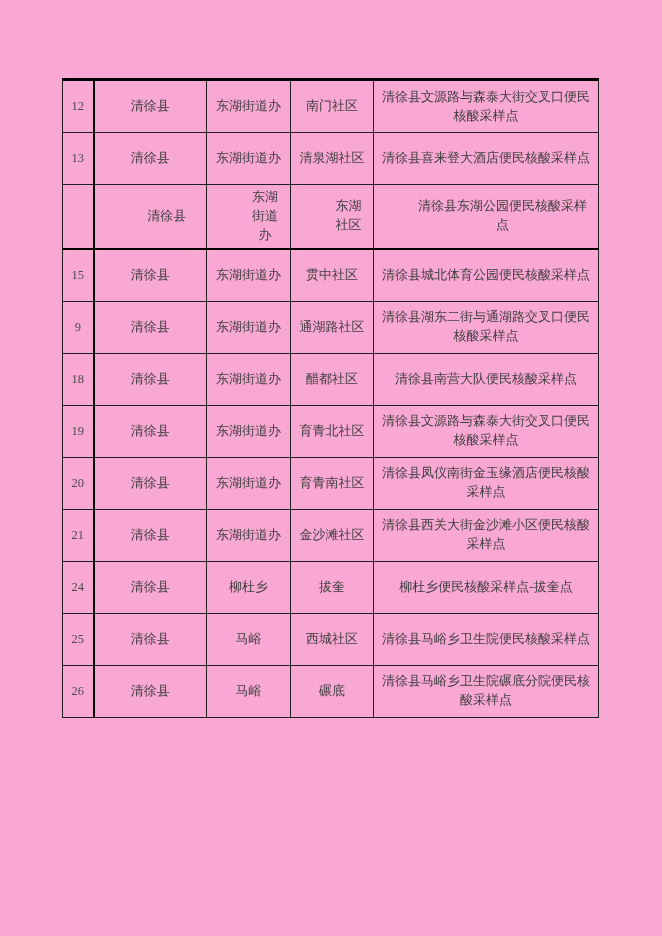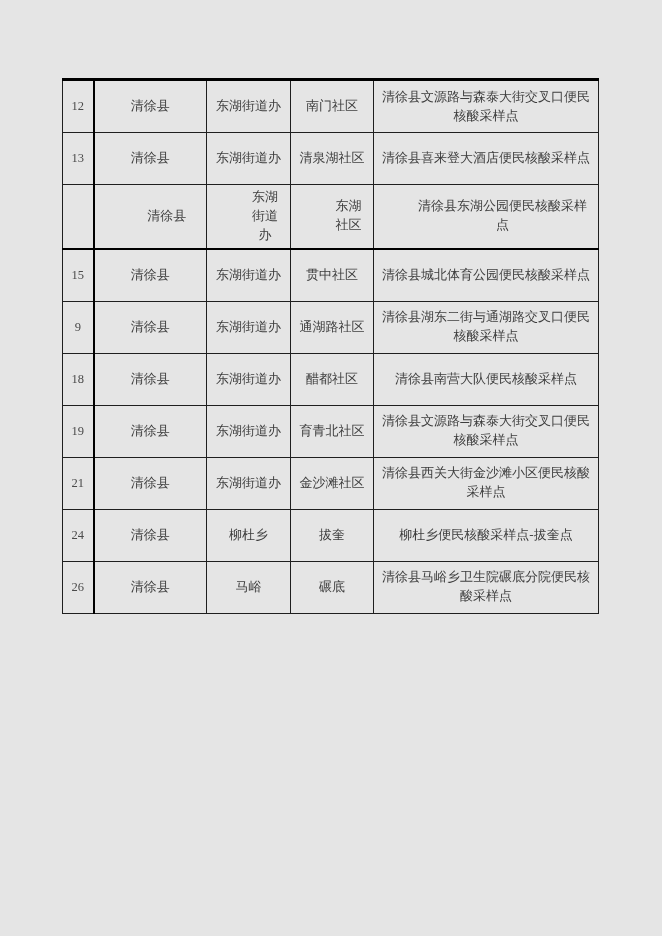--- a/index.html
+++ b/index.html
@@ -11,21 +11,21 @@
     width: 662px;
     height: 936px;
     position: relative;
     font-family: "Liberation Serif", "DejaVu Serif", serif;
     overflow: hidden;
   }
   .page {
     position: absolute;
     left: 0; top: 0;
     width: 662px; height: 936px;
-    background: #e5e5e5;
+    background: #f9a8d4;
   }
   table.sites {
     position: absolute;
     left: 62px;
     top: 78px;
     width: 536px;
     border-collapse: collapse;
     table-layout: fixed;
     border-top: 3px solid #000000;
     border-left: 1px solid #1a1a1a;
@@ -116,34 +116,48 @@
     <td>清徐县南营大队便民核酸采样点</td>
   </tr>
         <tr>
     <td>19</td>
     <td>清徐县</td>
     <td>东湖街道办</td>
     <td>育青北社区</td>
     <td>清徐县文源路与森泰大街交叉口便民核酸采样点</td>
   </tr>
         <tr>
+    <td>20</td>
+    <td>清徐县</td>
+    <td>东湖街道办</td>
+    <td>育青南社区</td>
+    <td>清徐县凤仪南街金玉缘酒店便民核酸采样点</td>
+  </tr>
+        <tr>
     <td>21</td>
     <td>清徐县</td>
     <td>东湖街道办</td>
     <td>金沙滩社区</td>
     <td>清徐县西关大街金沙滩小区便民核酸采样点</td>
   </tr>
         <tr>
     <td>24</td>
     <td>清徐县</td>
     <td>柳杜乡</td>
     <td>拔奎</td>
     <td>柳杜乡便民核酸采样点-拔奎点</td>
   </tr>
         <tr>
+    <td>25</td>
+    <td>清徐县</td>
+    <td>马峪</td>
+    <td>西城社区</td>
+    <td>清徐县马峪乡卫生院便民核酸采样点</td>
+  </tr>
+        <tr>
     <td>26</td>
     <td>清徐县</td>
     <td>马峪</td>
     <td>碾底</td>
     <td>清徐县马峪乡卫生院碾底分院便民核酸采样点</td>
   </tr>
       </tbody>
   </table>
 </div>
 

